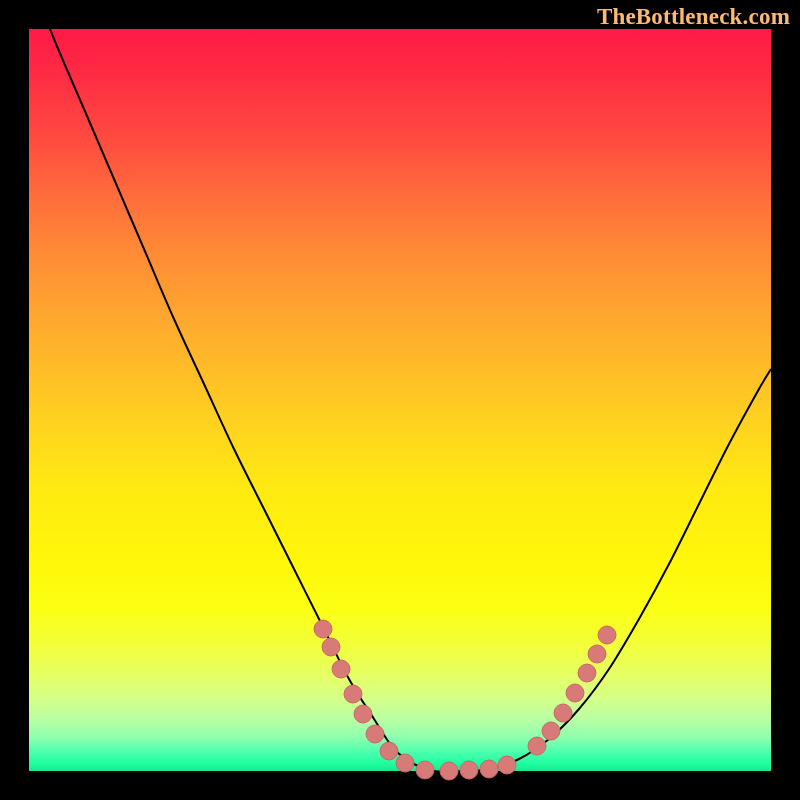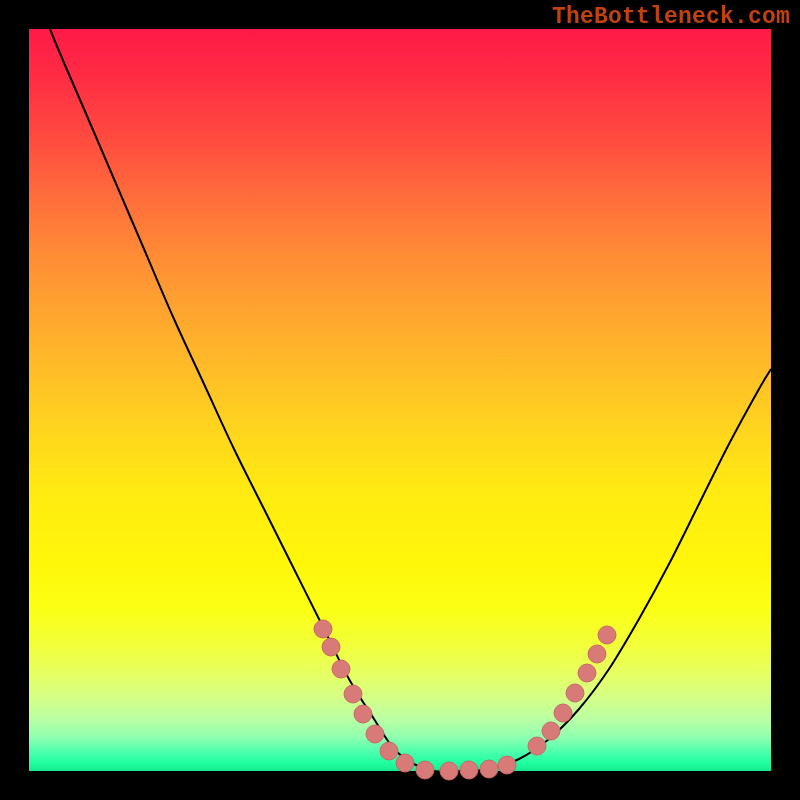--- a/index.html
+++ b/index.html
@@ -40,22 +40,22 @@
       #d6ff86 90%,
       #baffa3 93%,
       #8effb0 95.5%,
       #4affad 97.5%,
       #1effa0 99%,
       #16e98e 100%
     );
   }
   .watermark {
     position: absolute;
-    color: #c2410c;
-    font-family: Liberation Mono, monospace;
+    color: #fdba74;
+    font-family: Liberation Serif, serif;
     font-weight: 700;
     letter-spacing: 0.2px;
   }
   svg.curve {
     position: absolute;
     left: 0;
     top: 0;
     width: 742px;
     height: 742px;
     overflow: visible;

